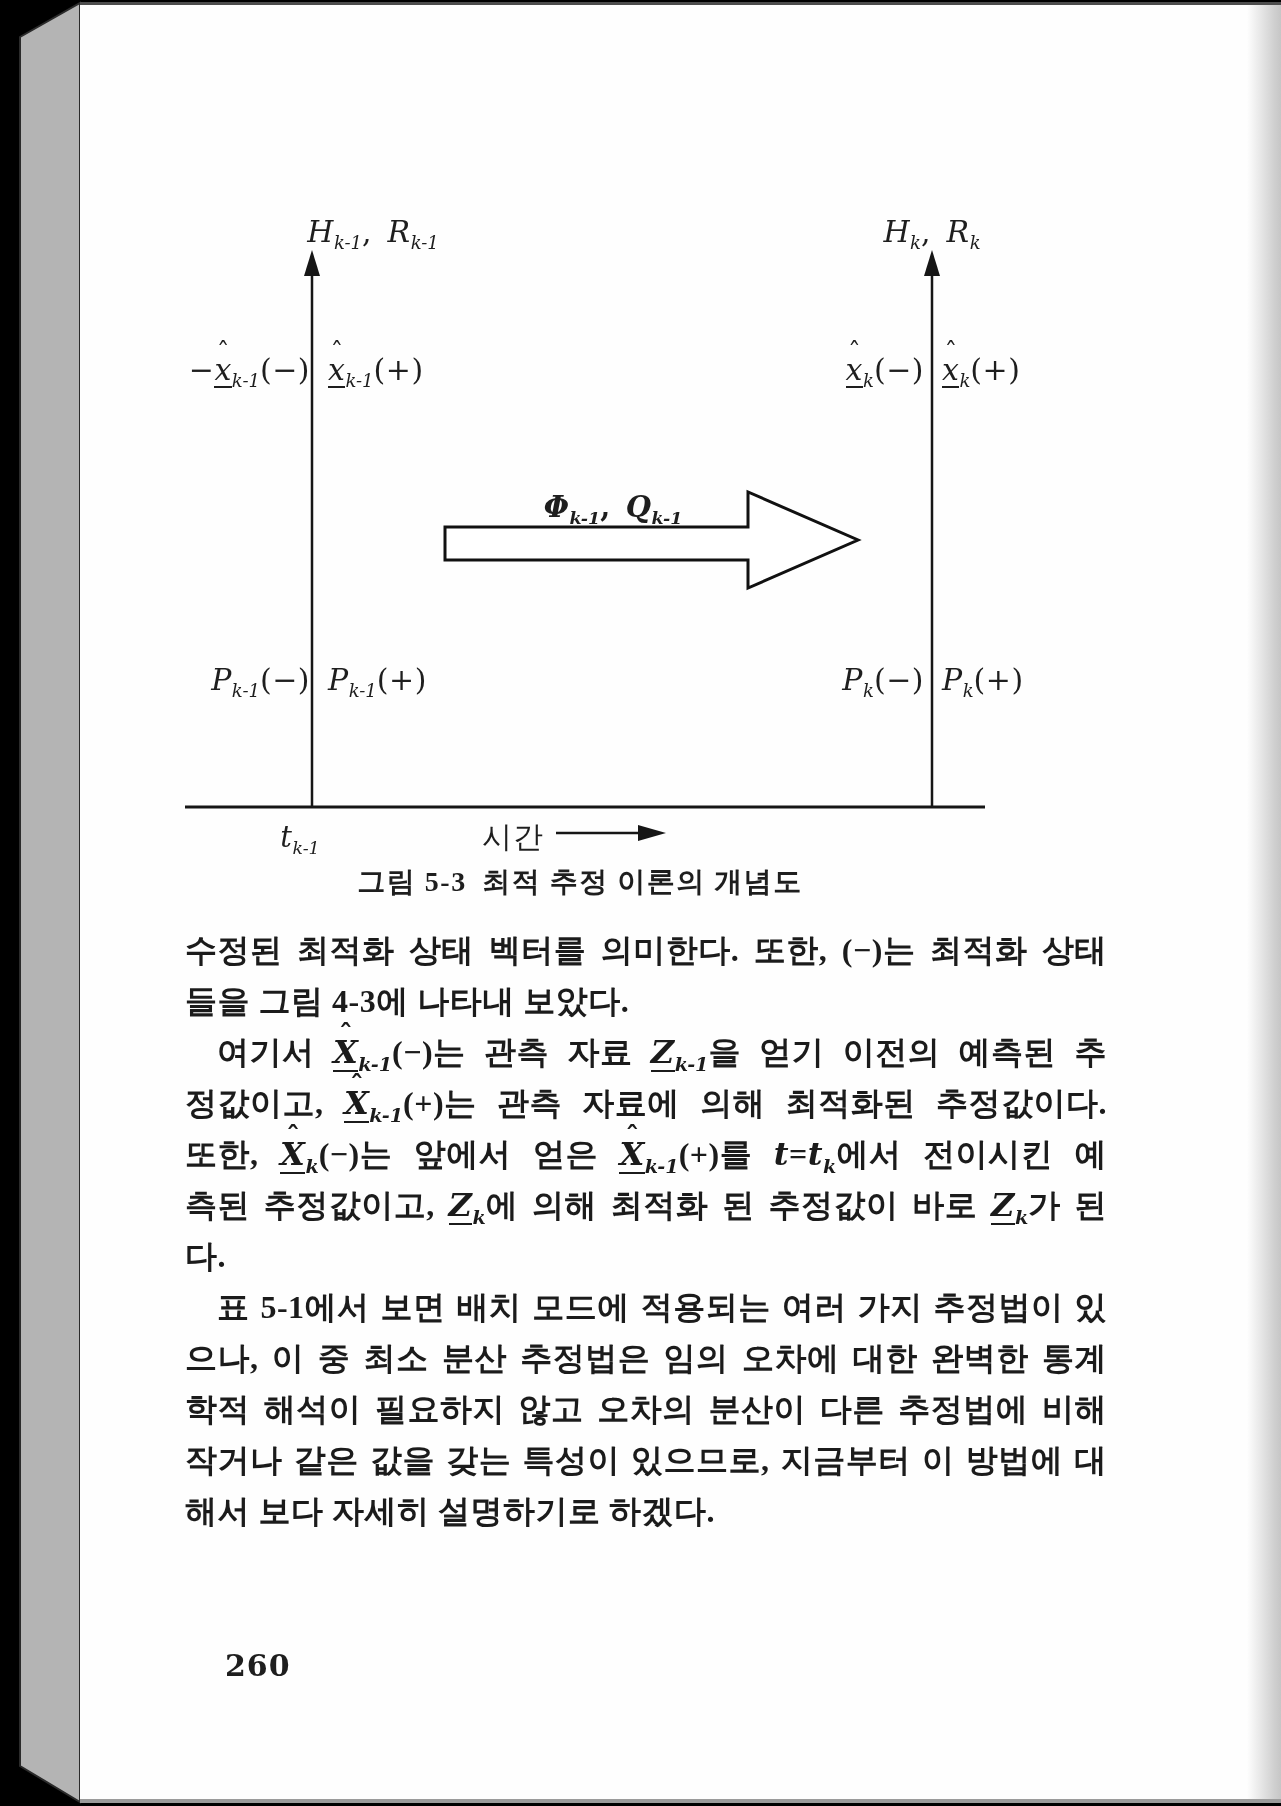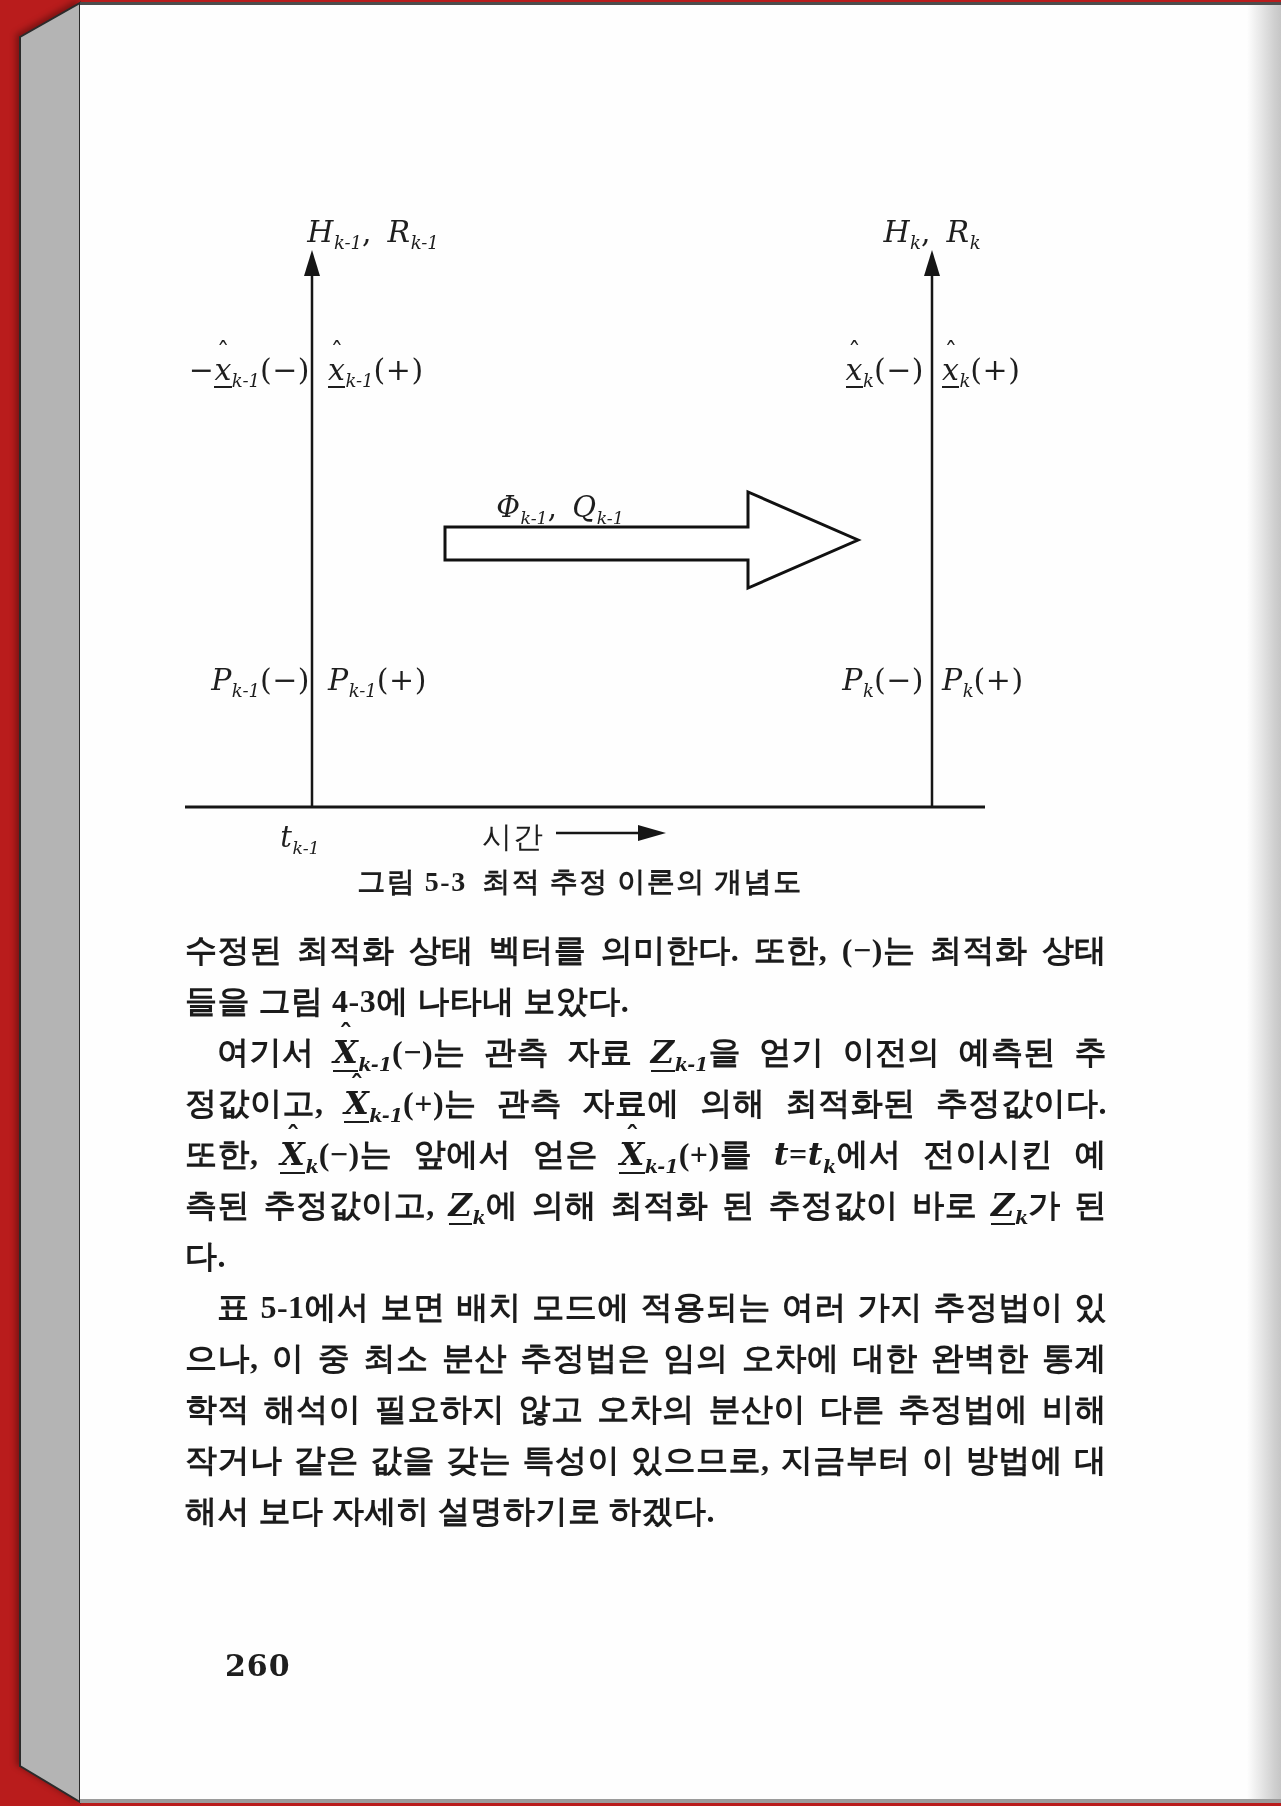--- a/index.html
+++ b/index.html
@@ -1,19 +1,19 @@
 <!DOCTYPE html>
 <html><head>
 <meta charset="utf-8">
 <style>
   html,body { margin:0; padding:0; background:#e9e9e9; }
   * { box-sizing:border-box; }
   .stage {
     position:relative; width:1281px; height:1806px;
-    background:#b91c1c; overflow:hidden;
+    background:#000000; overflow:hidden;
     font-family:"Liberation Serif","DejaVu Serif",serif;
     color:#1e1e1e;
   }
   .edge-svg { position:absolute; left:0; top:0; width:1281px; height:1806px; }
   .edge-poly { fill:#b4b4b4; stroke:#2b2b2b; stroke-width:2;
                filter:drop-shadow(-3px -2px 3px rgba(0,0,0,0.35)); }
   .paper {
     position:absolute; left:80px; right:0; top:2px; bottom:3px;
     background:#fefefe;
     border-top:3px solid #4d4d4d;
@@ -89,21 +89,21 @@
       </svg>
 
       <div class="flabel mrow f-center" style="left:293px; top:207px;"><span class="mv">H</span><sub class="msub">k-1</sub>, <span class="mv">R</span><sub class="msub">k-1</sub></div>
       <div class="flabel mrow f-center" style="left:852px; top:207px;"><span class="mv">H</span><sub class="msub">k</sub>, <span class="mv">R</span><sub class="msub">k</sub></div>
 
       <div class="flabel mrow f-right" style="right:971px; top:345px;">−<span class="mv hat ul">x</span><sub class="msub">k-1</sub>(−)</div>
       <div class="flabel mrow" style="left:248px; top:345px;"><span class="mv hat ul">x</span><sub class="msub">k-1</sub>(+)</div>
       <div class="flabel mrow f-right" style="right:357px; top:345px;"><span class="mv hat ul">x</span><sub class="msub">k</sub>(−)</div>
       <div class="flabel mrow" style="left:862px; top:345px;"><span class="mv hat ul">x</span><sub class="msub">k</sub>(+)</div>
 
-      <div class="flabel mrow trans-label f-center" style="left:480px; top:482px;"><span class="mv">Φ</span><sub class="msub">k-1</sub>, <span class="mv">Q</span><sub class="msub">k-1</sub></div>
+      <div class="flabel mrow trans-label f-center" style="left:533px; top:482px;font-weight:bold;"><span class="mv">Φ</span><sub class="msub">k-1</sub>, <span class="mv">Q</span><sub class="msub">k-1</sub></div>
 
       <div class="flabel mrow f-right" style="right:971px; top:655px;"><span class="mv">P</span><sub class="msub">k-1</sub>(−)</div>
       <div class="flabel mrow" style="left:248px; top:655px;"><span class="mv">P</span><sub class="msub">k-1</sub>(+)</div>
       <div class="flabel mrow f-right" style="right:357px; top:655px;"><span class="mv">P</span><sub class="msub">k</sub>(−)</div>
       <div class="flabel mrow" style="left:862px; top:655px;"><span class="mv">P</span><sub class="msub">k</sub>(+)</div>
 
       <div class="flabel mrow tick-label f-center" style="left:220px; top:812px;"><span class="mv">t</span><sub class="msub">k-1</sub></div>
       <div class="flabel time-label" style="left:402px; top:812px;">시간</div>
 
       <div class="caption" style="left:500px; top:858px;">그림 5-3 최적 추정 이론의 개념도</div>

